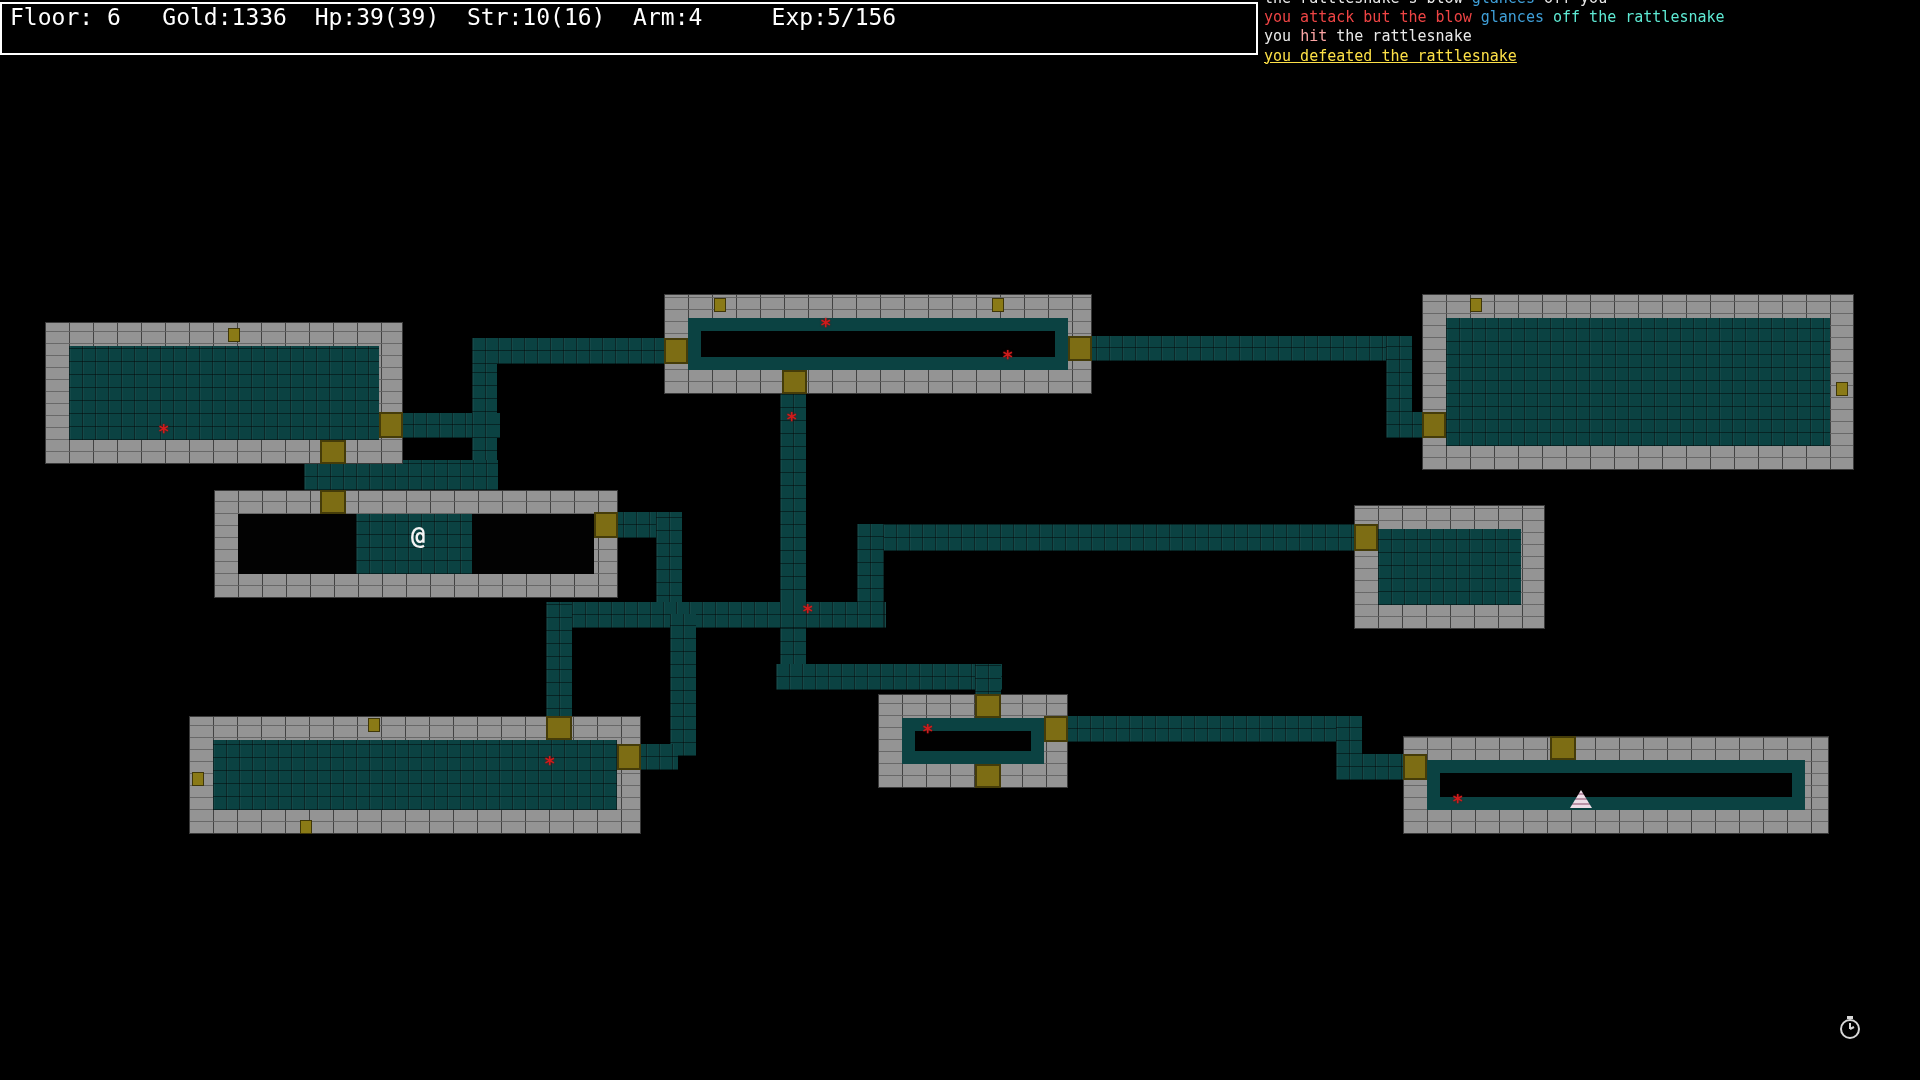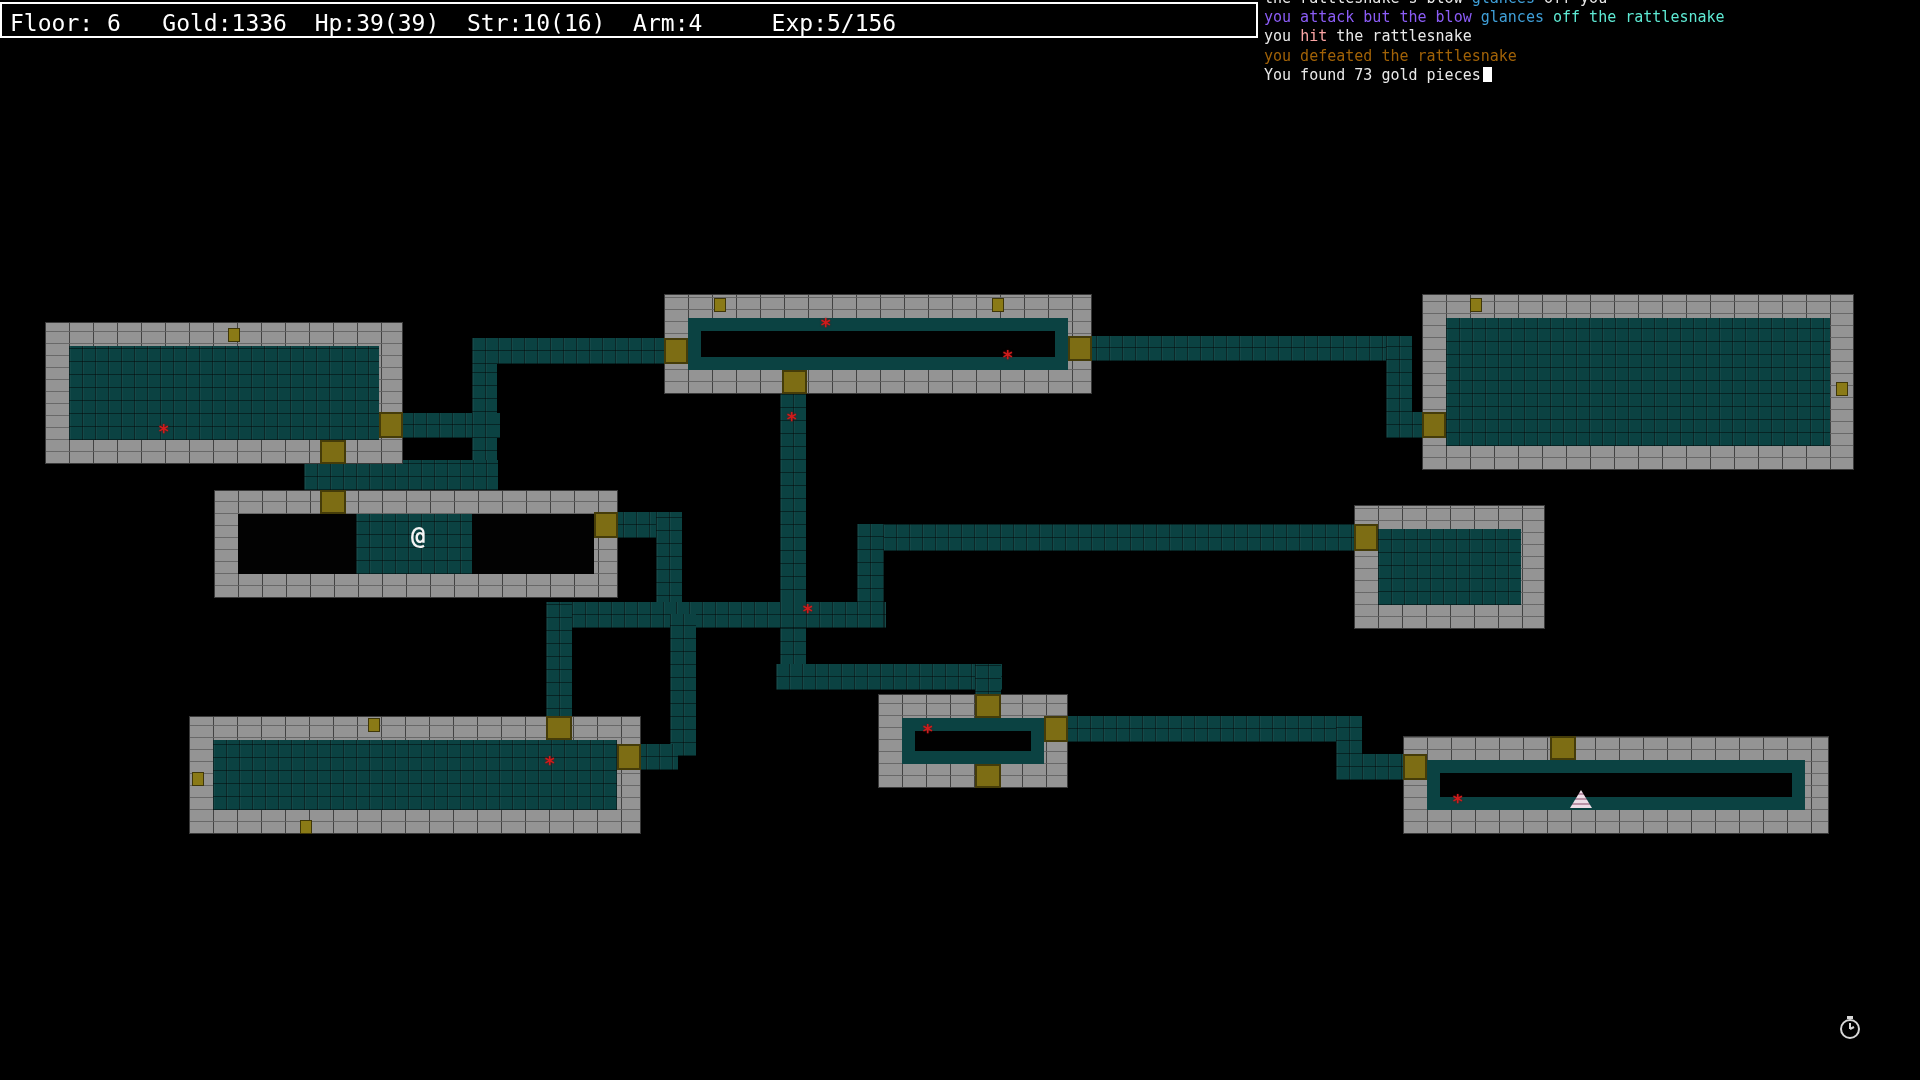--- a/index.html
+++ b/index.html
@@ -1,22 +1,22 @@
 <!DOCTYPE html>
 <html><head>
 <meta charset="utf-8">
 <style>
   html,body{margin:0;padding:0;background:#000;}
   .screen{position:relative;width:1920px;height:1080px;background:#000;overflow:hidden;
           font-family:"DejaVu Sans Mono",monospace;}
 
   
-  .status-bar{position:absolute;left:0;top:2px;width:1258px;height:36px;
+  .status-bar{position:absolute;left:0;top:2px;width:1258px;height:53px;
               border:2px solid #ffffff;box-sizing:border-box;background:#000;
-              display:flex;align-items:flex-end;padding-left:8px;z-index:10;}
+              display:flex;align-items:flex-start;padding-left:8px;z-index:10;}
   .status-text{color:#ffffff;font-size:23px;white-space:pre;}
 
   .message-log{position:absolute;left:1264px;top:0;width:652px;height:106px;
                overflow:hidden;z-index:10;}
   .log-line{font-size:15px;line-height:19.2px;white-space:pre;color:#e9e9e9;}
   .log-line.clipped{margin-top:-11px;}
   .cursor{display:inline-block;width:9px;height:15px;background:#ffffff;
           vertical-align:-2px;margin-left:2px;}
 
   .clock{position:absolute;left:1836px;top:1013px;z-index:10;}
@@ -145,24 +145,23 @@
       <div class="player" style="left: 411px; top: 524px; width: 26px; height: 26px;">@</div>
       <div class="stairs" style="left: 1570px; top: 790px; width: 22px; height: 18px;"></div>
     </div>
 
   <div class="status-bar">
     <span class="status-text">Floor: 6   Gold:1336  Hp:39(39)  Str:10(16)  Arm:4     Exp:5/156</span>
   </div>
 
   <div class="message-log">
       <div class="log-line clipped"><span style="color: rgb(233, 233, 233);">the rattlesnake's blow </span><span style="color: rgb(63, 159, 216);">glances</span><span style="color: rgb(233, 233, 233);"> off you</span></div>
-      <div class="log-line"><span style="color: #8b5cf6;">you attack but the blow </span><span style="color: rgb(63, 159, 216);">glances</span><span style="color: #5eead4;"> off the rattlesnake</span></div>
+      <div class="log-line"><span style="color: #ef4444;">you attack but the blow </span><span style="color: rgb(63, 159, 216);">glances</span><span style="color: #5eead4;"> off the rattlesnake</span></div>
       <div class="log-line"><span style="color: rgb(233, 233, 233);">you </span><span style="color: #fca5a5;">hit</span><span style="color: rgb(233, 233, 233);"> the rattlesnake</span></div>
-      <div class="log-line"><span style="color: #a16207;">you defeated the rattlesnake</span></div>
-      <div class="log-line"><span style="color: rgb(233, 233, 233);">You found 73 gold pieces</span><span class="cursor"></span></div>
+      <div class="log-line"><span style="color: #fde047; text-decoration: underline;">you defeated the rattlesnake</span></div>
     </div>
 
   <div class="clock">
     <svg width="28" height="28" viewBox="0 0 28 28">
       <rect x="11" y="3" width="6" height="3" fill="#d8d8d8"></rect>
       <circle cx="14" cy="16" r="9" fill="none" stroke="#d8d8d8" stroke-width="2"></circle>
       <line x1="14" y1="16" x2="14" y2="10" stroke="#d8d8d8" stroke-width="2"></line>
       <line x1="14" y1="16" x2="18" y2="14" stroke="#d8d8d8" stroke-width="2"></line>
     </svg>
   </div>

